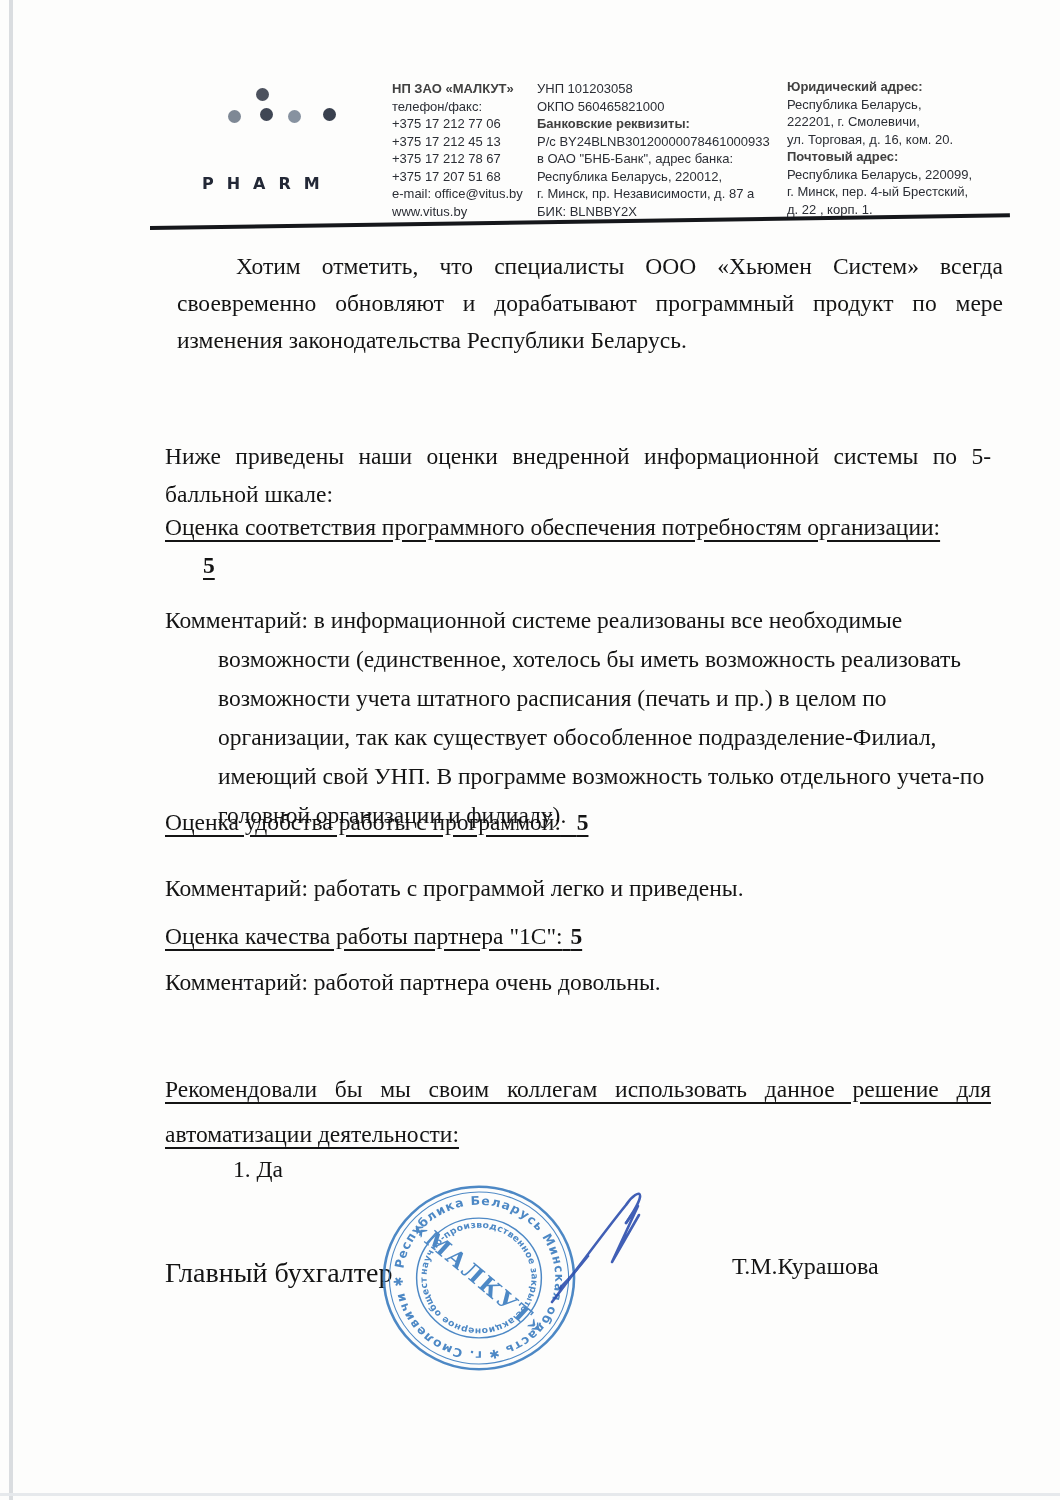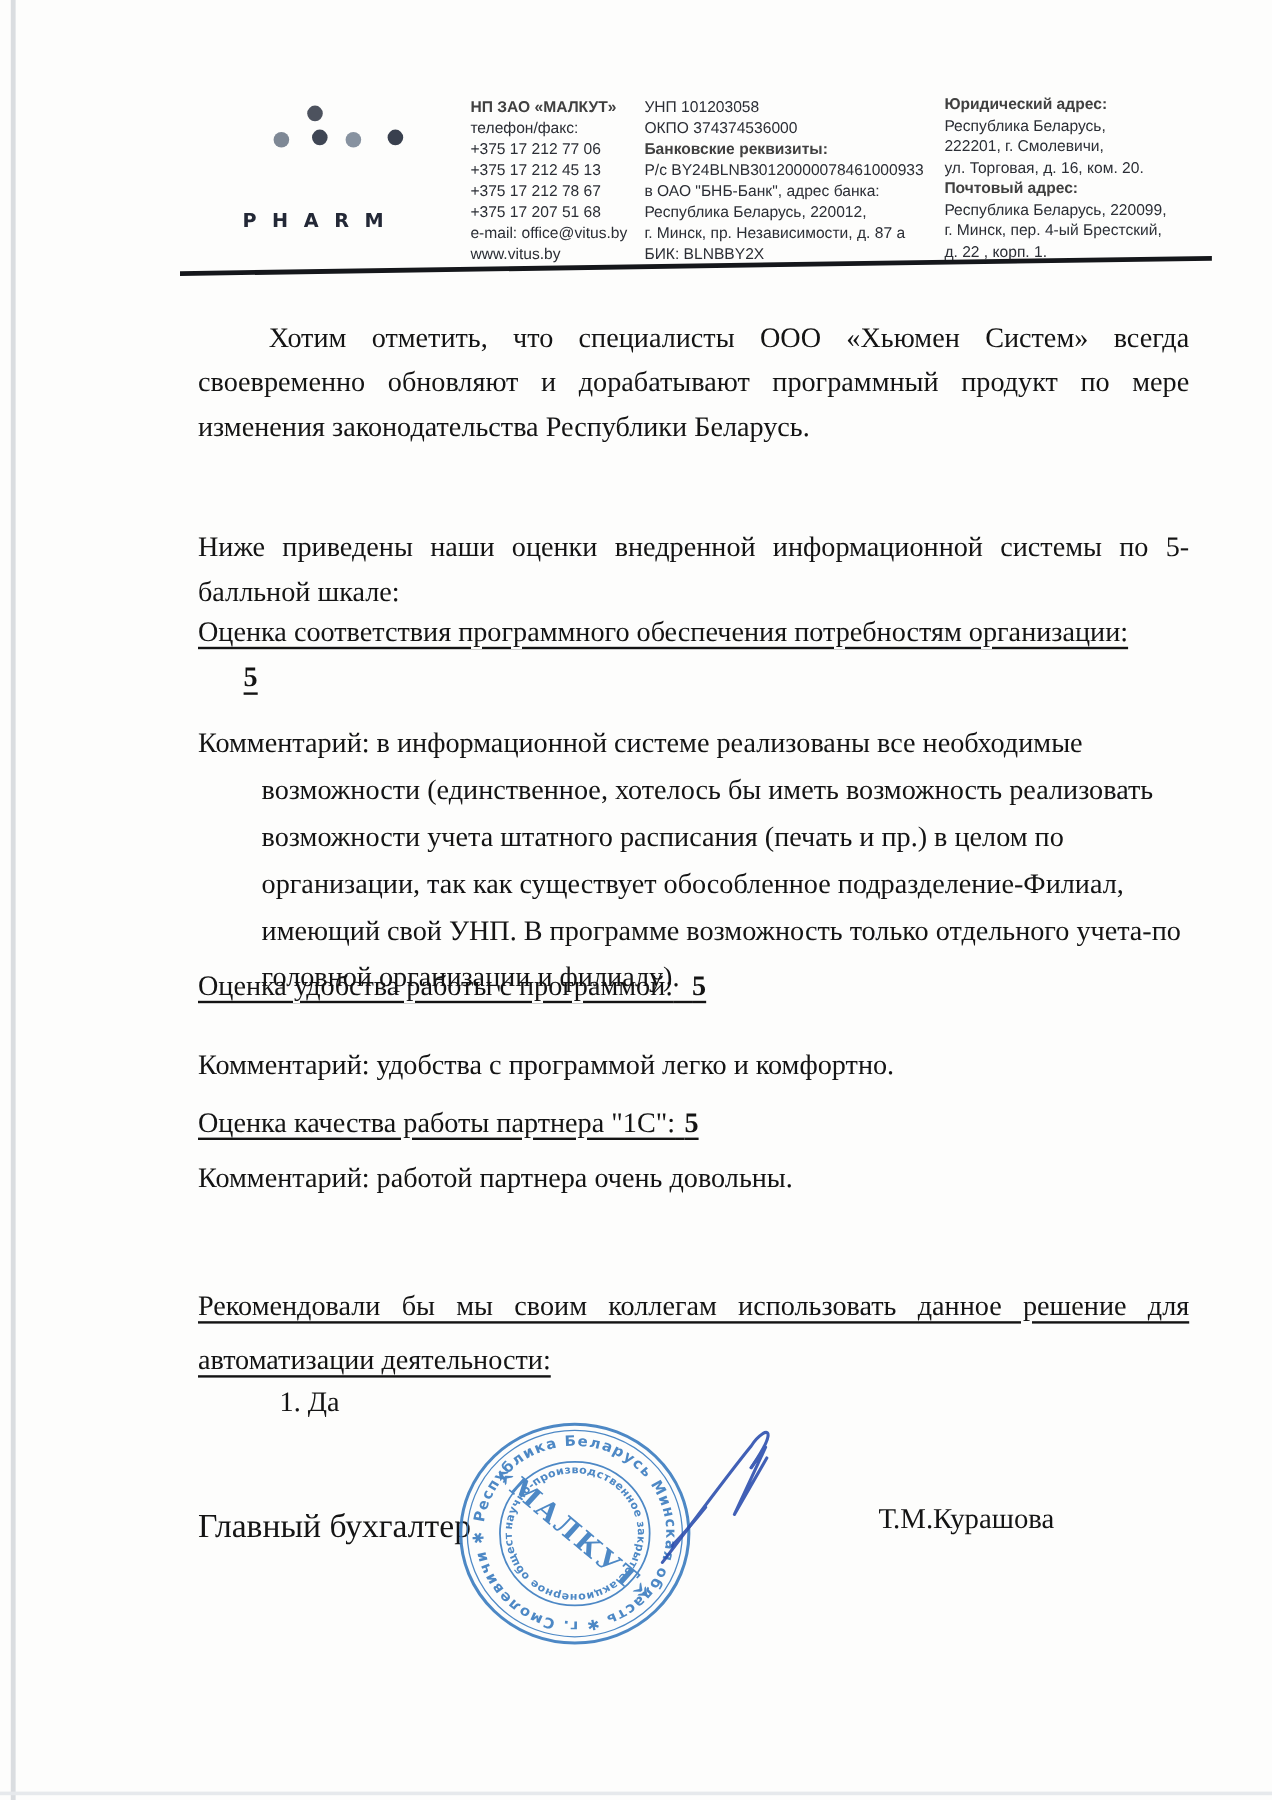--- a/index.html
+++ b/index.html
@@ -31,21 +31,21 @@
   .rule{
     position:absolute;left:150px;top:226px;width:860px;height:4px;background:#15171b;
     transform:rotate(-0.85deg);transform-origin:left center;
   }
 
   
   .doc{position:absolute;left:165px;top:0;width:826px;font-size:23.5px;color:#141414;}
   .blk{position:absolute;left:0;width:100%;}
   .just{text-align:justify;text-align-last:left;}
   .u{text-decoration:underline;text-underline-offset:5px;text-decoration-thickness:1.7px;}
-  .intro{top:240px;line-height:37px;text-indent:59px;}
+  .intro{top:224px;line-height:37px;text-indent:59px;margin-left:12px;}
   .scale-note{top:413px;line-height:38px;}
   .r1{top:490px;}
   .score1{top:528px;left:38px;width:60px;font-weight:700;}
   .comment1{top:577px;line-height:39px;padding-left:53px;text-indent:-53px;width:800px;}
   .r2{top:785px;}
   .comment2{top:851px;}
   .r3{top:899px;}
   .comment3{top:945px;}
   .recommend{top:1043px;line-height:45px;}
   .answer{top:1132px;left:68px;}
@@ -79,21 +79,21 @@
         <div class="hl">телефон/факс:</div>
         <div class="hl">+375 17 212 77 06</div>
         <div class="hl">+375 17 212 45 13</div>
         <div class="hl">+375 17 212 78 67</div>
         <div class="hl">+375 17 207 51 68</div>
         <div class="hl">e-mail: office@vitus.by</div>
         <div class="hl">www.vitus.by</div>
       </div>
     <div class="hcol col-bank">
         <div class="hl">УНП 101203058</div>
-        <div class="hl">ОКПО 374374536000</div>
+        <div class="hl">ОКПО 560465821000</div>
         <div class="hl b">Банковские реквизиты:</div>
         <div class="hl">Р/с BY24BLNB30120000078461000933</div>
         <div class="hl">в ОАО "БНБ-Банк", адрес банка:</div>
         <div class="hl">Республика Беларусь, 220012,</div>
         <div class="hl">г. Минск, пр. Независимости, д. 87 а</div>
         <div class="hl">БИК: BLNBBY2X</div>
       </div>
     <div class="hcol col-addr">
         <div class="hl b">Юридический адрес:</div>
         <div class="hl">Республика Беларусь,</div>
@@ -109,21 +109,21 @@
 
   <div class="doc">
     <p class="blk intro just">Хотим отметить, что специалисты ООО «Хьюмен Систем» всегда своевременно обновляют и дорабатывают программный продукт по мере изменения законодательства Республики Беларусь.</p>
     <p class="blk scale-note just">Ниже приведены наши оценки внедренной информационной системы по 5-балльной шкале:</p>
 
     <p class="blk r1 u">Оценка соответствия программного обеспечения потребностям организации:</p>
     <p class="blk score1 u">5</p>
     <p class="blk comment1">Комментарий: в информационной системе реализованы все необходимые возможности (единственное, хотелось бы иметь возможность реализовать возможности учета штатного расписания (печать и пр.) в целом по организации, так как существует обособленное подразделение-Филиал, имеющий свой УНП. В программе возможность только отдельного учета-по головной организации и филиалу).</p>
 
     <p class="blk r2 rating u"><span>Оценка удобства работы с программой:</span><span class="sp">&nbsp;&nbsp;</span><span class="score">5</span></p>
-    <p class="blk comment2">Комментарий: удобства с программой легко и комфортно.</p>
+    <p class="blk comment2">Комментарий: работать с программой легко и приведены.</p>
 
     <p class="blk r3 rating u"><span>Оценка качества работы партнера "1С":</span><span class="sp">&nbsp;</span><span class="score">5</span></p>
     <p class="blk comment3">Комментарий: работой партнера очень довольны.</p>
 
     <p class="blk recommend just u">Рекомендовали бы мы своим коллегам использовать данное решение для автоматизации деятельности:</p>
     <p class="blk answer">1. Да</p>
 
     <p class="blk signoff-role">Главный бухгалтер</p>
     <p class="blk signoff-name">Т.М.Курашова</p>
   </div>

